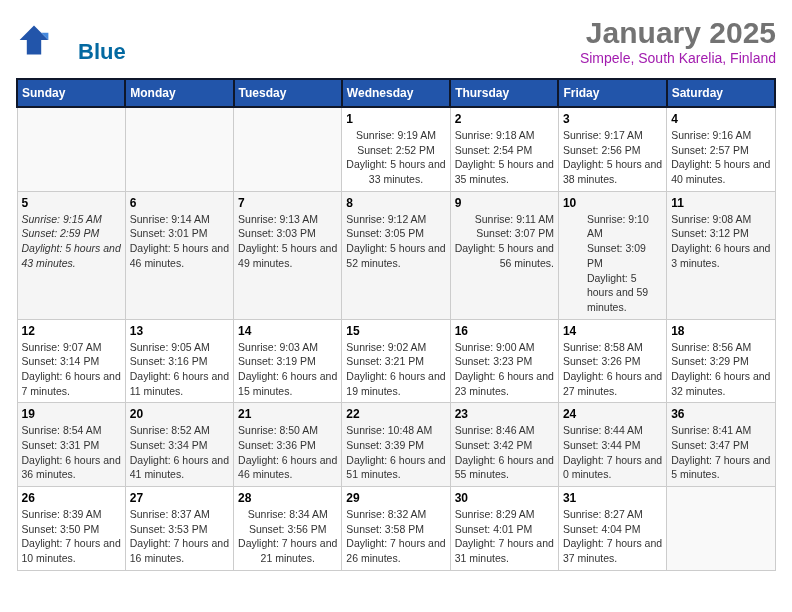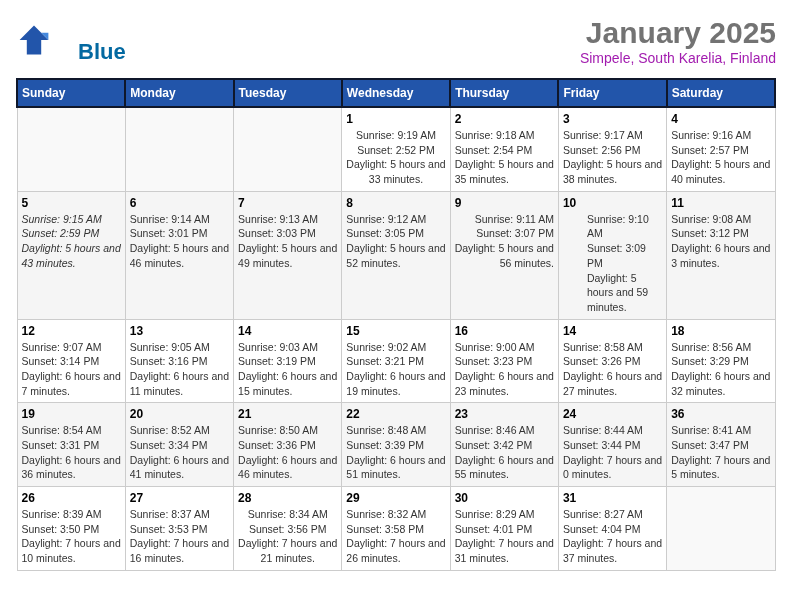--- a/index.html
+++ b/index.html
@@ -248,21 +248,21 @@
 Daylight: 6 hours and 41 minutes.</div>
         </td>
         <td>
           <span class="day-num">21</span>
           <div class="day-info" style="white-space: pre-line;">Sunrise: 8:50 AM
 Sunset: 3:36 PM
 Daylight: 6 hours and 46 minutes.</div>
         </td>
         <td>
           <span class="day-num">22</span>
-          <div class="day-info" style="white-space: pre-line;">Sunrise: 8:48 AM
+          <div class="day-info" style="white-space: pre-line;">Sunrise: 10:48 AM
 Sunset: 3:39 PM
 Daylight: 6 hours and 51 minutes.</div>
         </td>
         <td>
           <span class="day-num">23</span>
           <div class="day-info" style="white-space: pre-line;">Sunrise: 8:46 AM
 Sunset: 3:42 PM
 Daylight: 6 hours and 55 minutes.</div>
         </td>
         <td>

